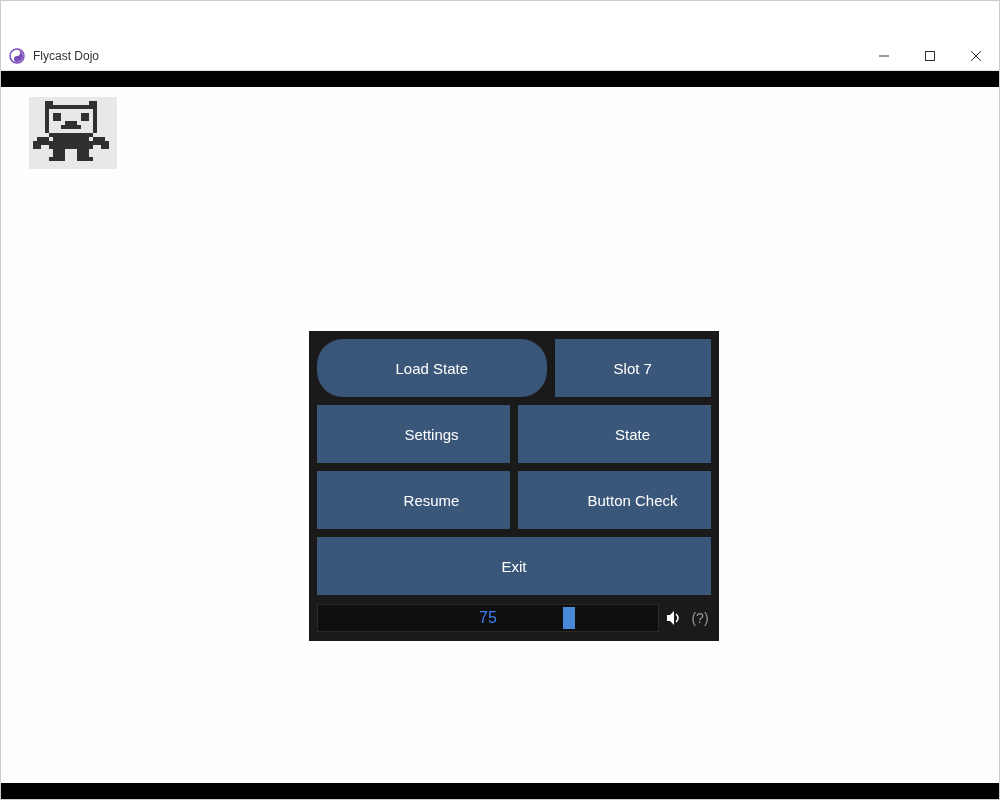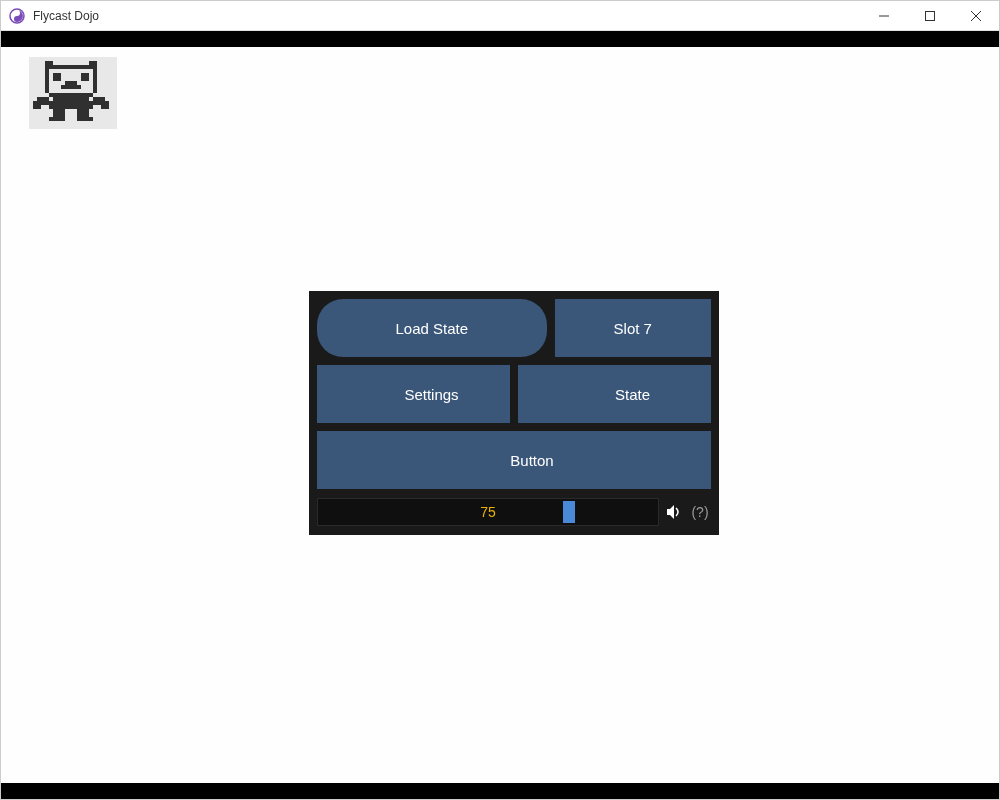--- a/index.html
+++ b/index.html
@@ -21,20 +21,21 @@
   }
   .titlebar {
     height: 30px;
     background: #ffffff;
     display: flex;
     align-items: center;
     padding: 0 0 0 8px;
     font-size: 12px;
     color: #333;
     border-bottom: 1px solid #e0e0e0;
+    margin-top: 40px;
   }
   .titlebar .app-icon {
     width: 16px; height: 16px;
     margin-right: 8px;
     display: flex; align-items: center; justify-content: center;
   }
   .titlebar .app-icon svg { display: block; }
   .titlebar .title { flex: 0 0 auto; }
   .titlebar .spacer { flex: 1; }
   .win-controls { display: flex; height: 100%; }
@@ -113,22 +114,22 @@
     height: 28px;
     position: relative;
     display: flex;
     align-items: center;
     border: 1px solid #2a2a2a;
   }
   .slider-value {
     position: absolute;
     left: 0; right: 0;
     text-align: center;
-    color: #eab308;
-    font-size: 14px;
+    color: #3b82f6;
+    font-size: 16px;
     pointer-events: none;
   }
   .slider-thumb {
     position: absolute;
     top: 2px; bottom: 2px;
     width: 12px;
     background: #4a88d8;
     left: 72%;
   }
   .vol-icon {
@@ -222,21 +223,25 @@
       <div class="menu-panel">
         <div class="menu-row row1">
           <div class="menu-btn">Load State</div>
           <div class="menu-btn">Slot 7</div>
         </div>
         <div class="menu-row">
           <div class="menu-btn half">Settings</div>
           <div class="menu-btn half">State</div>
         </div>
         <div class="menu-row">
-          <div class="menu-btn half">Button</div>
+          <div class="menu-btn half">Resume</div>
+          <div class="menu-btn half">Button Check</div>
+        </div>
+        <div class="menu-row">
+          <div class="menu-btn full">Exit</div>
         </div>
         <div class="slider-row">
           <div class="slider-track">
             <span class="slider-value">75</span>
             <div class="slider-thumb" style="left: 72%;"></div>
           </div>
           <span class="vol-icon">
             <svg width="16" height="16" viewBox="0 0 16 16" fill="#ffffff">
               <polygon points="1,5 4,5 8,1 8,15 4,11 1,11"></polygon>
               <path d="M10 4 Q14 8 10 12" stroke="#ffffff" stroke-width="1.5" fill="none"></path>

